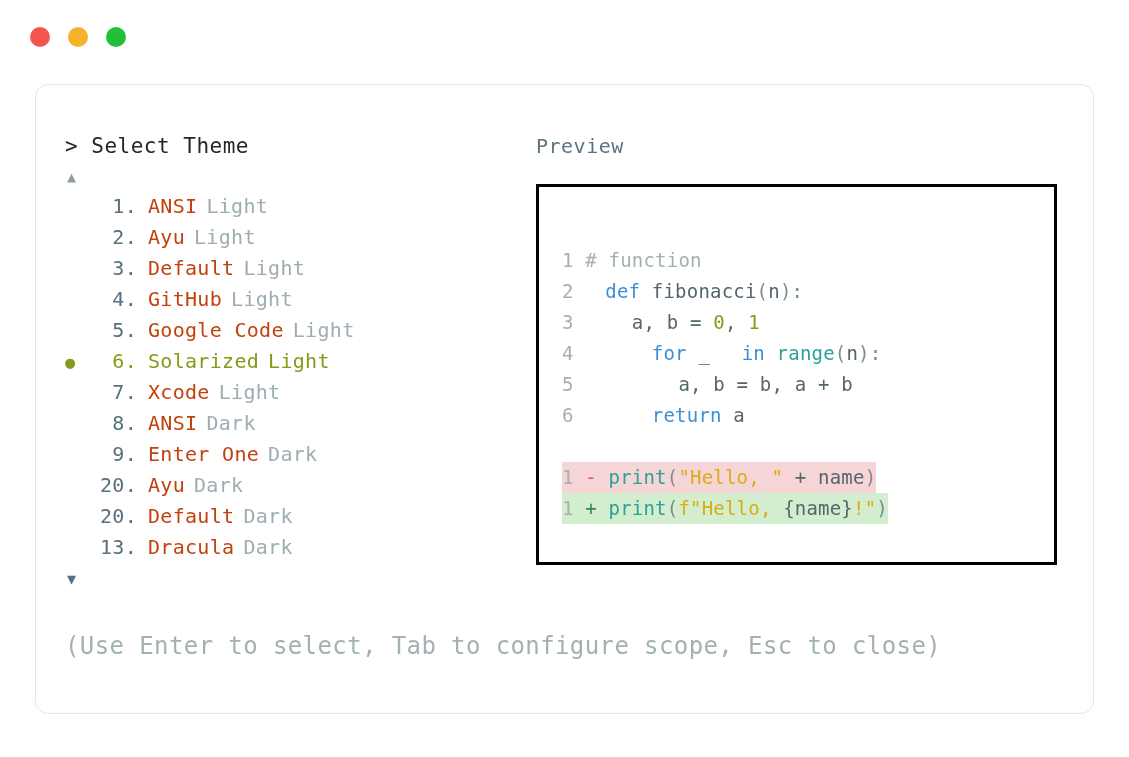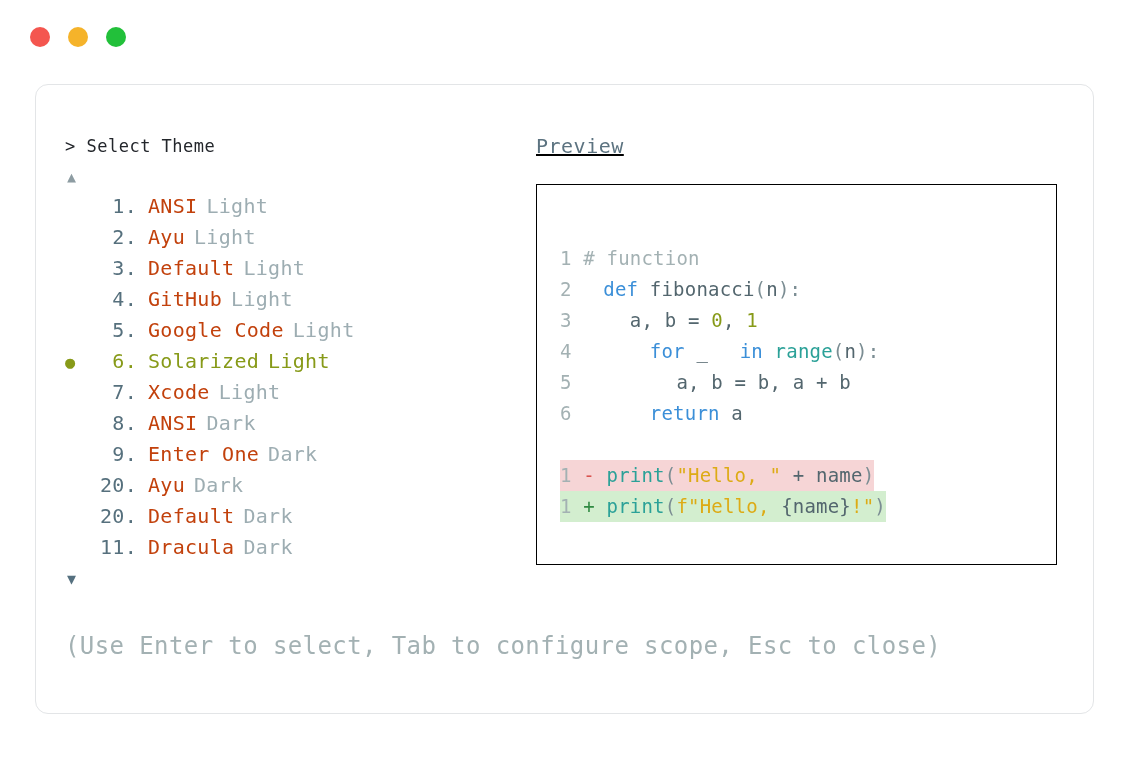--- a/index.html
+++ b/index.html
@@ -57,21 +57,21 @@
   }
 
   
   .left-col {
     position: absolute;
     left: 29px;
     top: 48px;
     width: 470px;
   }
   .prompt-line {
-    font-size: 17px;
+    font-size: 21px;
     line-height: 26px;
     color: #23262b;
     letter-spacing: 0.5px;
     white-space: pre;
   }
   .scroll-arrow {
     font-size: 15px;
     line-height: 24px;
     height: 24px;
     margin-left: 2px;
@@ -119,34 +119,33 @@
   .theme-row.selected .variant-cell {
     color: #879a18;
   }
 
   
   .right-col {
     position: absolute;
     left: 500px;
     top: 48px;
     width: 530px;
-    text-decoration: underline;
   }
   .preview-label {
     font-size: 20px;
     line-height: 26px;
     color: #5c7380;
     letter-spacing: 0.5px;
   }
   .preview-box {
     margin-top: 25px;
     width: 521px;
     height: 381px;
     box-sizing: border-box;
-    border: 1px solid #000000;
+    border: 3px solid #000000;
     background: #ffffff;
     position: relative;
   }
   .code-area {
     position: absolute;
     left: 23px;
     top: 58px;
     right: 8px;
   }
   .code-line {
@@ -290,21 +289,21 @@
 
         <div class="theme-row">
           <span class="bullet-cell"></span>
           <span class="idx-cell">20.</span>
           <span class="name-cell">Default</span>
           <span class="variant-cell">Dark</span>
         </div>
 
         <div class="theme-row">
           <span class="bullet-cell"></span>
-          <span class="idx-cell">11.</span>
+          <span class="idx-cell">13.</span>
           <span class="name-cell">Dracula</span>
           <span class="variant-cell">Dark</span>
         </div>
 
       </div>
 
       <div class="scroll-arrow down">▼</div>
     </div>
 
     <div class="right-col">

